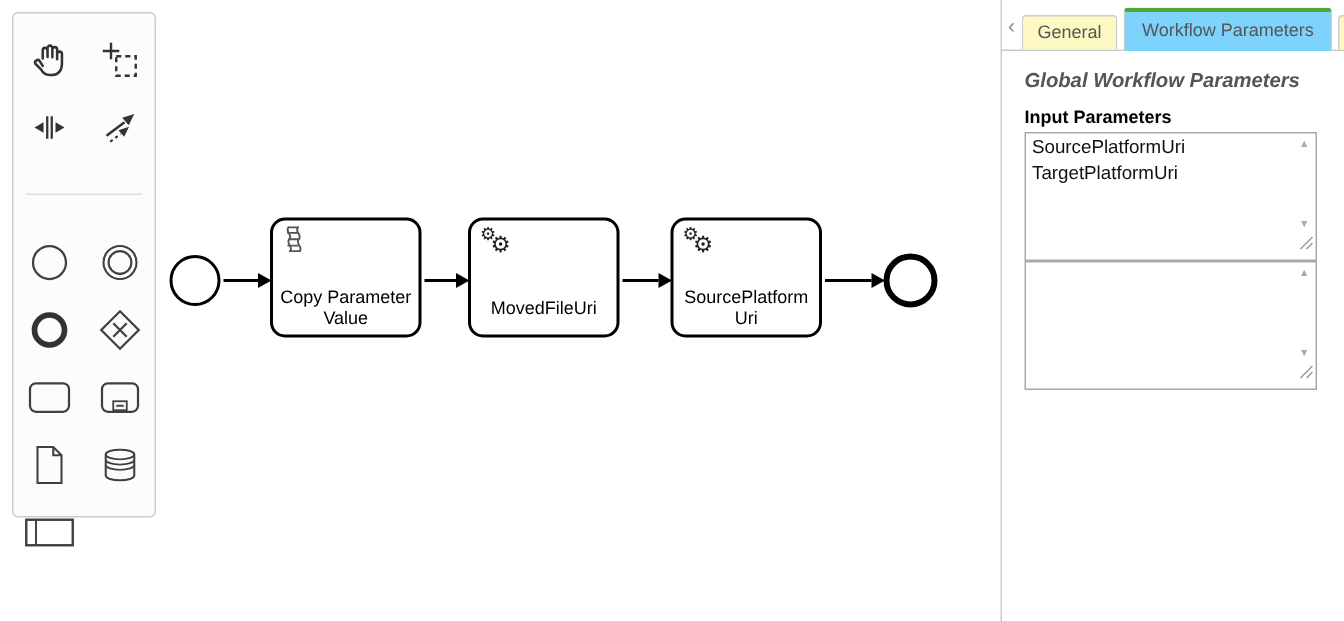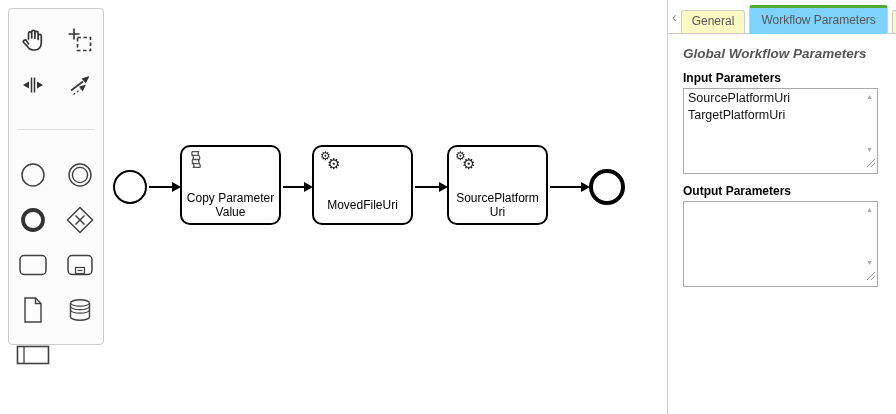--- a/index.html
+++ b/index.html
@@ -245,21 +245,20 @@
     <div class="listbox">
       <div class="listbox-value">SourcePlatformUri
 TargetPlatformUri</div>
       <span class="sb-up">▲</span>
       <span class="sb-down">▼</span>
       <span class="resize-grip"><svg width="11" height="11" viewBox="0 0 11 11">
             <path d="M2 10 L10 2 M6 10 L10 6" stroke="#999" stroke-width="1" fill="none"></path>
           </svg></span>
     </div>
 
-    <div class="sec-label">Output Parameters</div>
 
     <div class="listbox">
       <div class="listbox-value"></div>
       <span class="sb-up">▲</span>
       <span class="sb-down">▼</span>
       <span class="resize-grip"><svg width="11" height="11" viewBox="0 0 11 11">
             <path d="M2 10 L10 2 M6 10 L10 6" stroke="#999" stroke-width="1" fill="none"></path>
           </svg></span>
     </div>
   </div>

